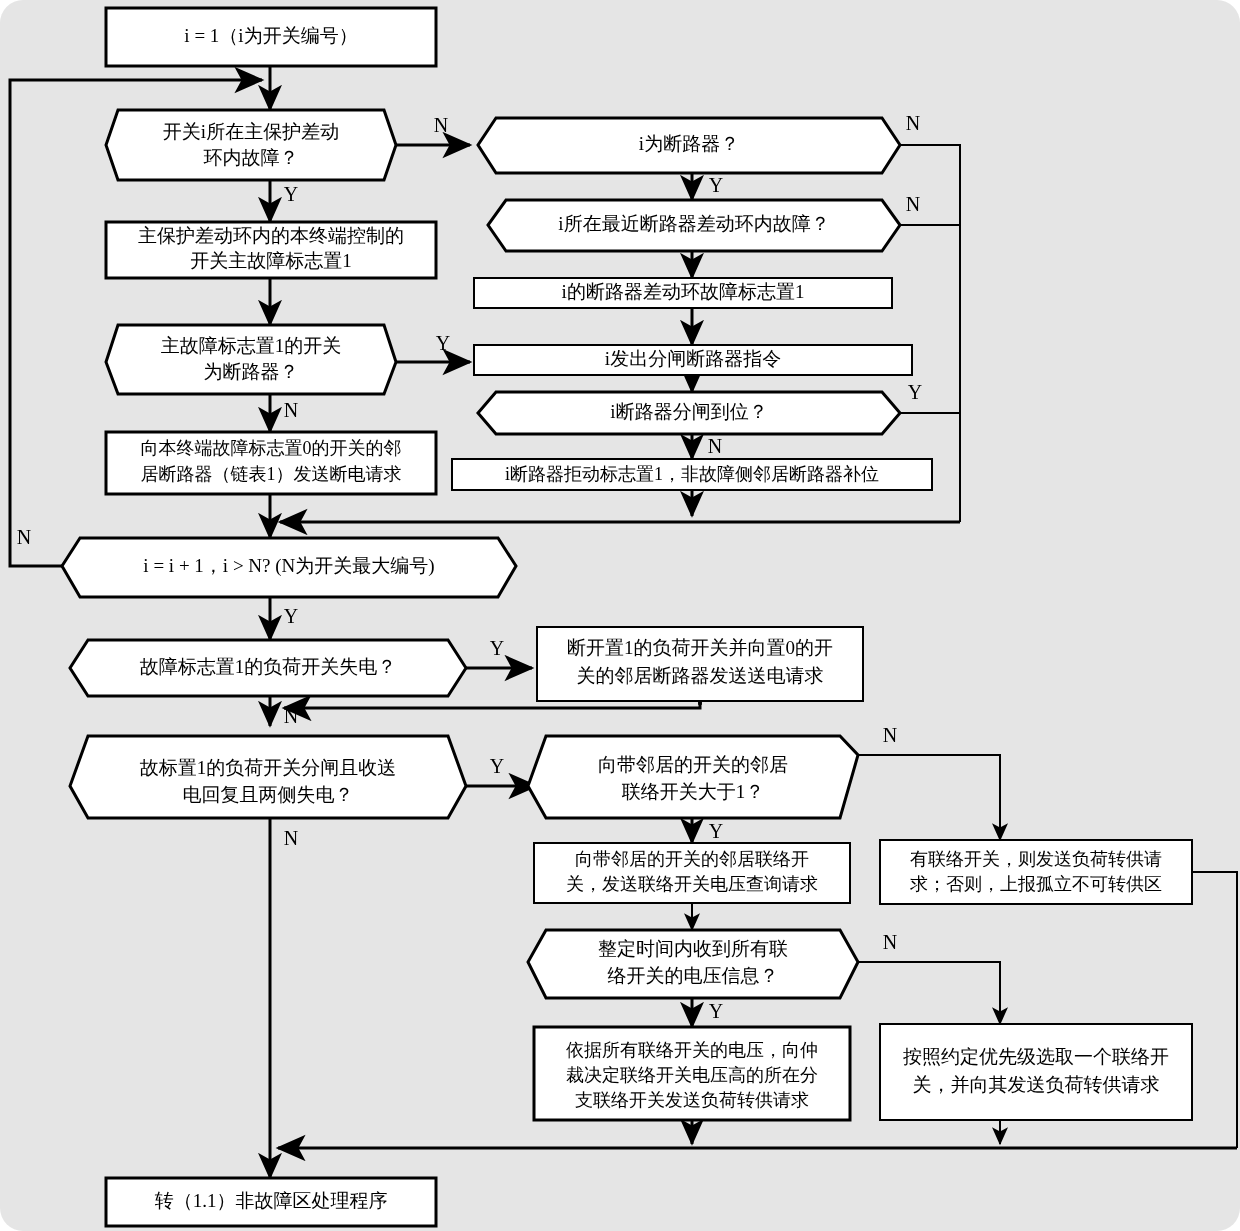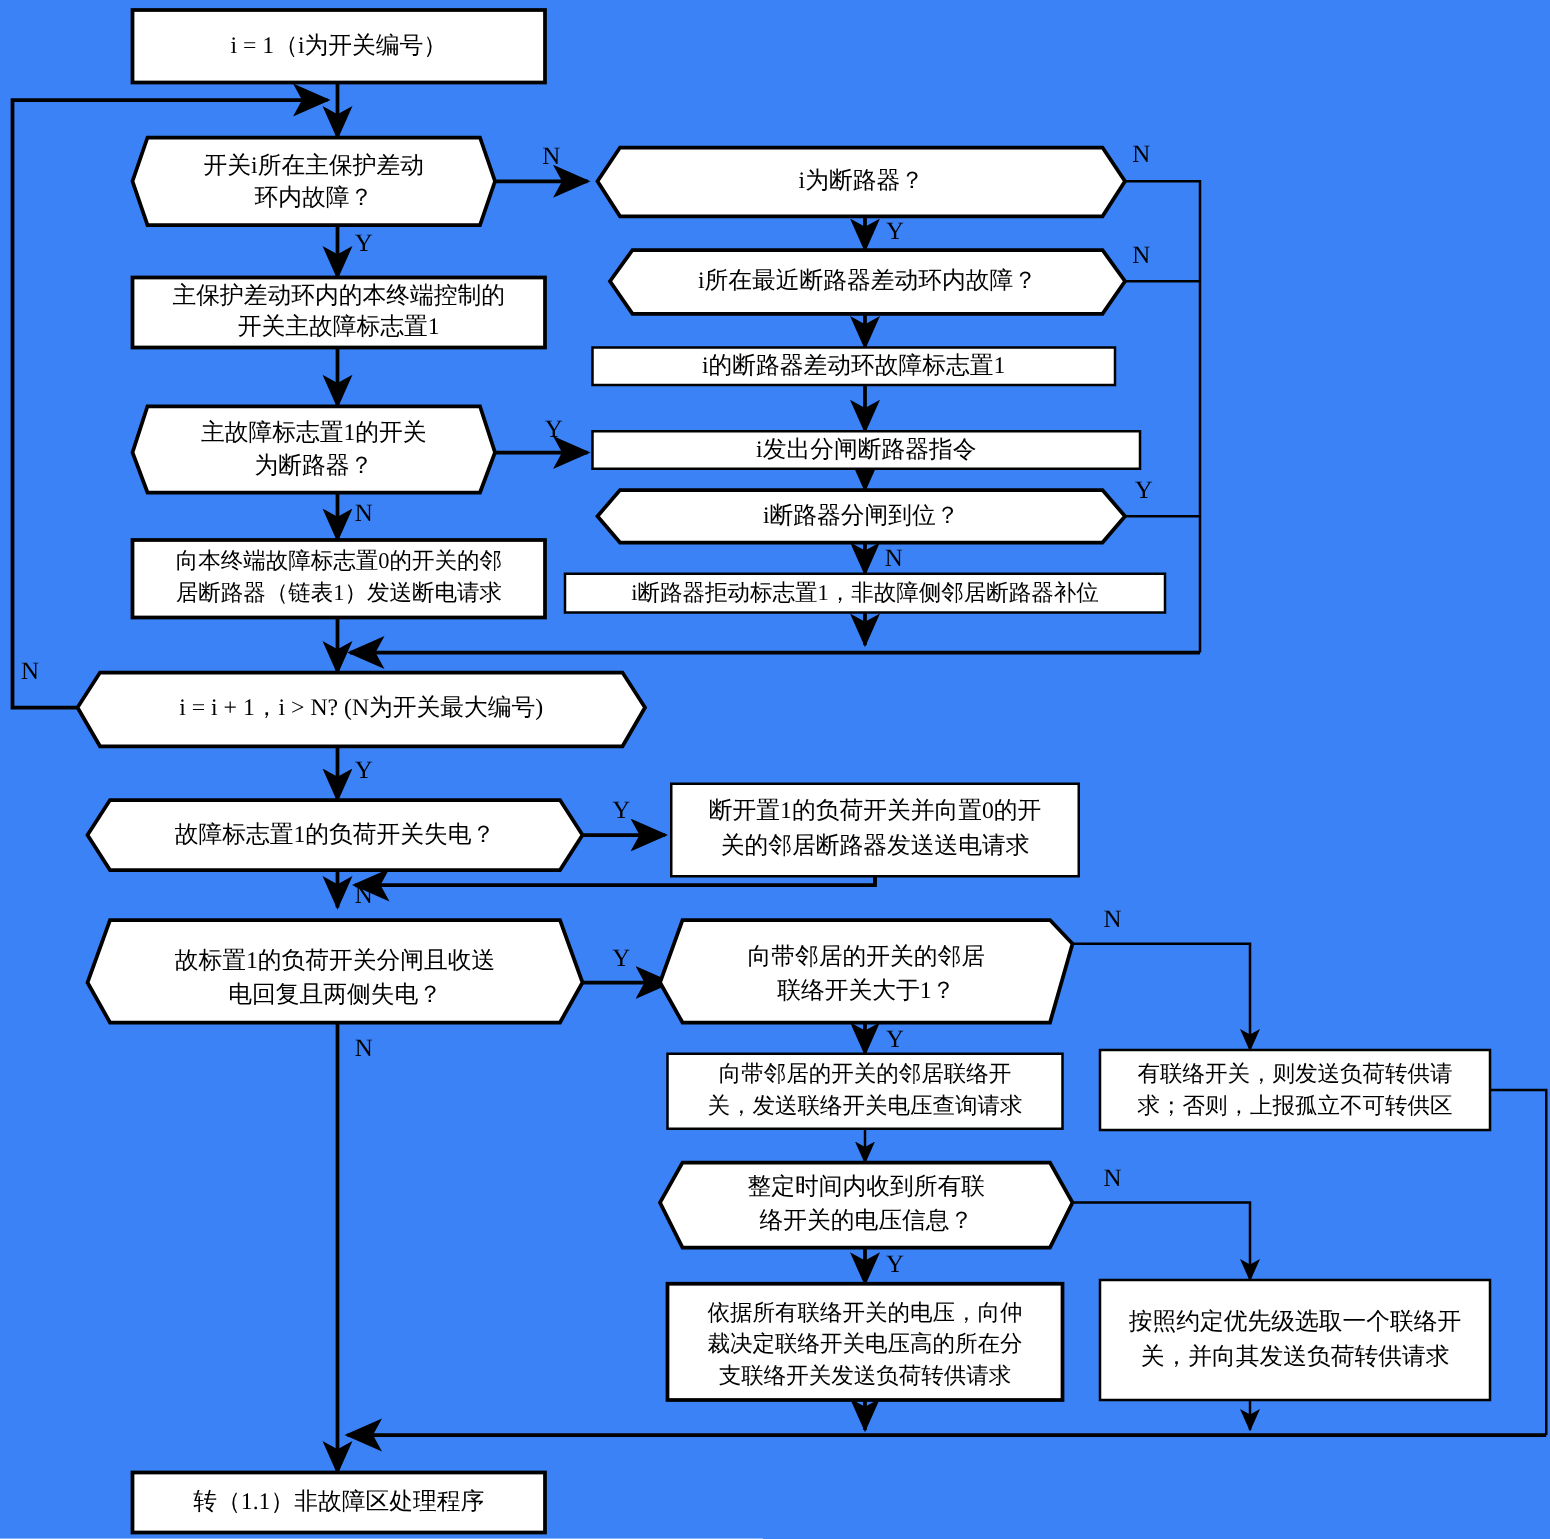--- a/index.html
+++ b/index.html
@@ -4,23 +4,24 @@
 <style>
   html, body {
     margin: 0;
     padding: 0;
     background: #ffffff;
   }
   #root {
     position: relative;
     width: 1240px;
     height: 1231px;
-    background: #3b82f6;
+    background: #e5e5e5;
     font-family: "Liberation Serif", "DejaVu Serif", serif;
     overflow: hidden;
+    border-radius: 23px;
   }
   svg#flow {
     position: absolute;
     left: 0;
     top: 0;
     width: 1240px;
     height: 1231px;
     display: block;
   }
   .shape {

